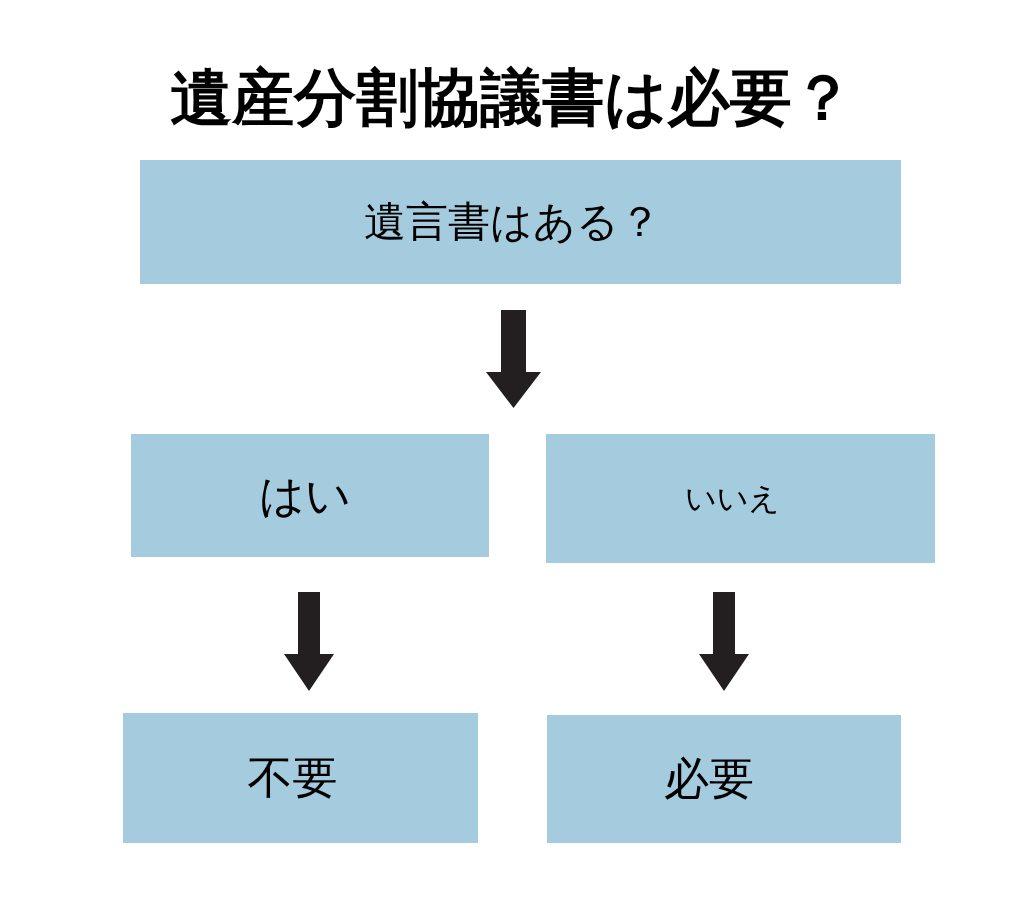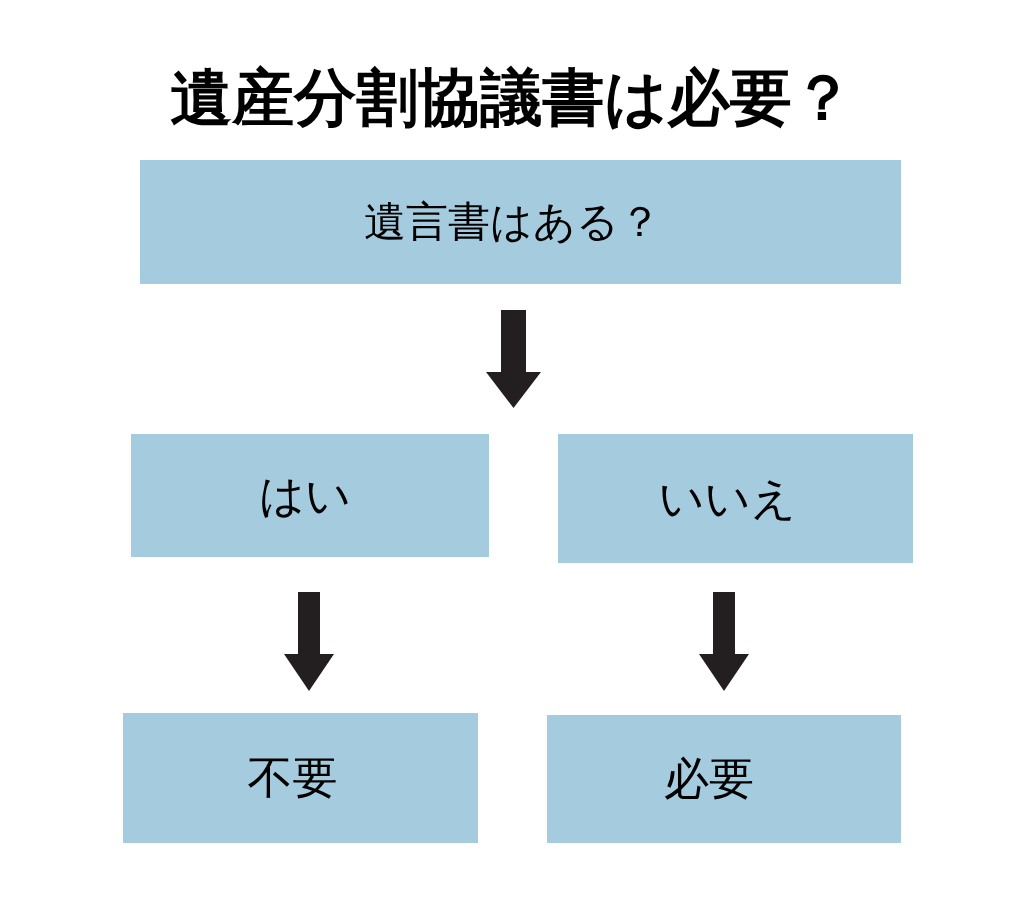--- a/index.html
+++ b/index.html
@@ -65,24 +65,23 @@
     top: 434px;
     width: 358px;
     height: 123px;
     font-size: 45px;
   }
   #node-yes .node-label { transform: translateX(-5px); }
 
   #node-no {
     left: 546px;
     top: 434px;
-    width: 355px;
+    width: 389px;
     height: 129px;
-    font-size: 45px;
-    margin-left: 12px;
+    font-size: 31px;
   }
   #node-no .node-label { transform: translateX(-8px); }
 
   #node-not-required {
     left: 123px;
     top: 713px;
     width: 355px;
     height: 130px;
     font-size: 45px;
     padding-left: 8px;

